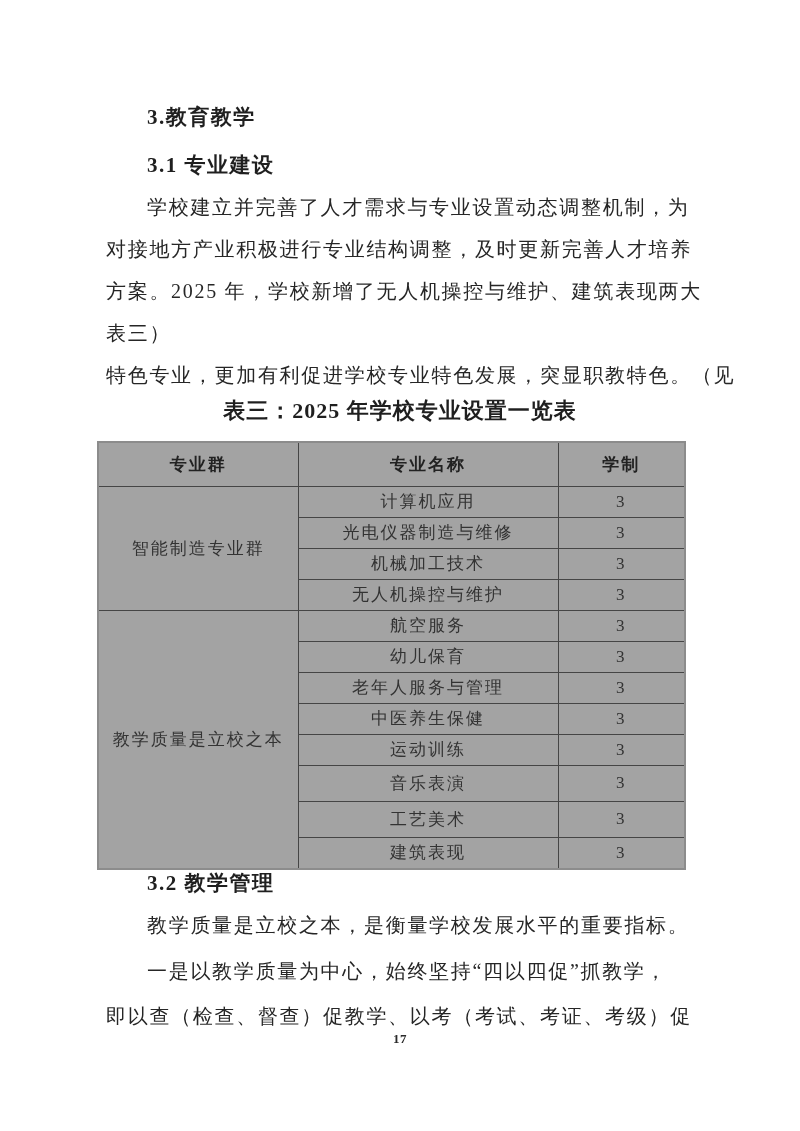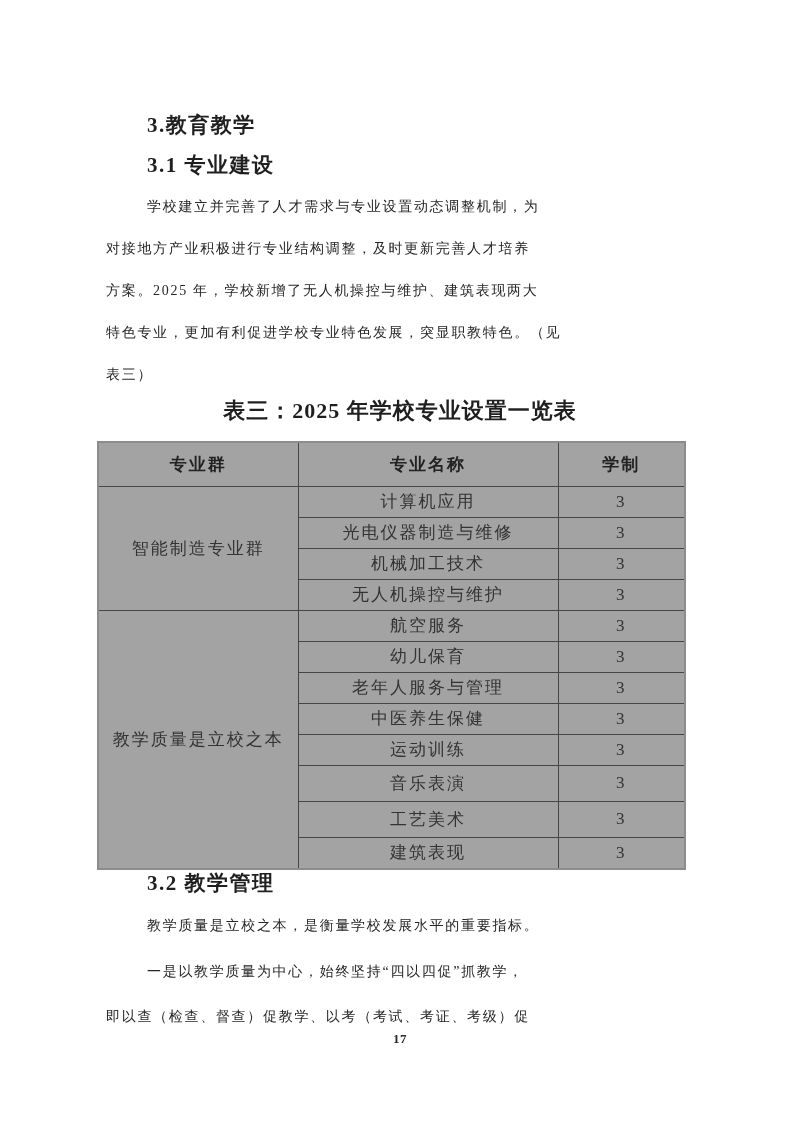--- a/index.html
+++ b/index.html
@@ -8,21 +8,21 @@
     position:relative; width:800px; height:1131px; background:#ffffff;
     font-family:"Liberation Serif","DejaVu Serif",serif;
     color:#1f1f1f; overflow:hidden;
   }
   .sec-heading {
     position:absolute; left:147px; font-size:21px; font-weight:bold;
     letter-spacing:1.5px; white-space:nowrap;
   }
   .para { position:absolute; left:106px; width:594px; }
   .para-line {
-    height:42px; line-height:42px; font-size:14px; letter-spacing:1.7px;
+    height:42px; line-height:42px; font-size:20px; letter-spacing:1.7px;
     white-space:nowrap; color:#262626;
   }
   .para-line.indent { text-indent:41px; }
   .para .tall { height:45px; line-height:45px; }
   .table-caption {
     position:absolute; top:396px; left:0; width:800px; text-align:center;
     font-size:22px; font-weight:bold; letter-spacing:1px; white-space:nowrap;
   }
   table.majors {
     position:absolute; top:441px; left:97px; width:587px;
@@ -42,30 +42,30 @@
   .page-number {
     position:absolute; top:1031px; left:0; width:800px; text-align:center;
     font-size:13px; font-weight:bold; color:#2a2a2a; letter-spacing:0.5px;
   }
 </style>
 </head>
 <body>
 
 <div class="page">
 
-  <div class="sec-heading" style="top:103px;margin-top:8px;">3.教育教学</div>
+  <div class="sec-heading" style="top:103px;">3.教育教学</div>
 
   <div class="sec-heading" style="top:151px;">3.1 专业建设</div>
 
   <div class="para" style="top:186px;">
     <div class="para-line indent">学校建立并完善了人才需求与专业设置动态调整机制，为</div>
     <div class="para-line">对接地方产业积极进行专业结构调整，及时更新完善人才培养</div>
     <div class="para-line">方案。2025 年，学校新增了无人机操控与维护、建筑表现两大</div>
+    <div class="para-line">表三）</div>
     <div class="para-line">特色专业，更加有利促进学校专业特色发展，突显职教特色。（见</div>
-    <div class="para-line">表三）</div>
   </div>
 
   <div class="table-caption">表三：2025 年学校专业设置一览表</div>
 
   <table class="majors">
     <colgroup>
         <col class="c1">
         <col class="c2">
         <col class="c3">
       </colgroup>

